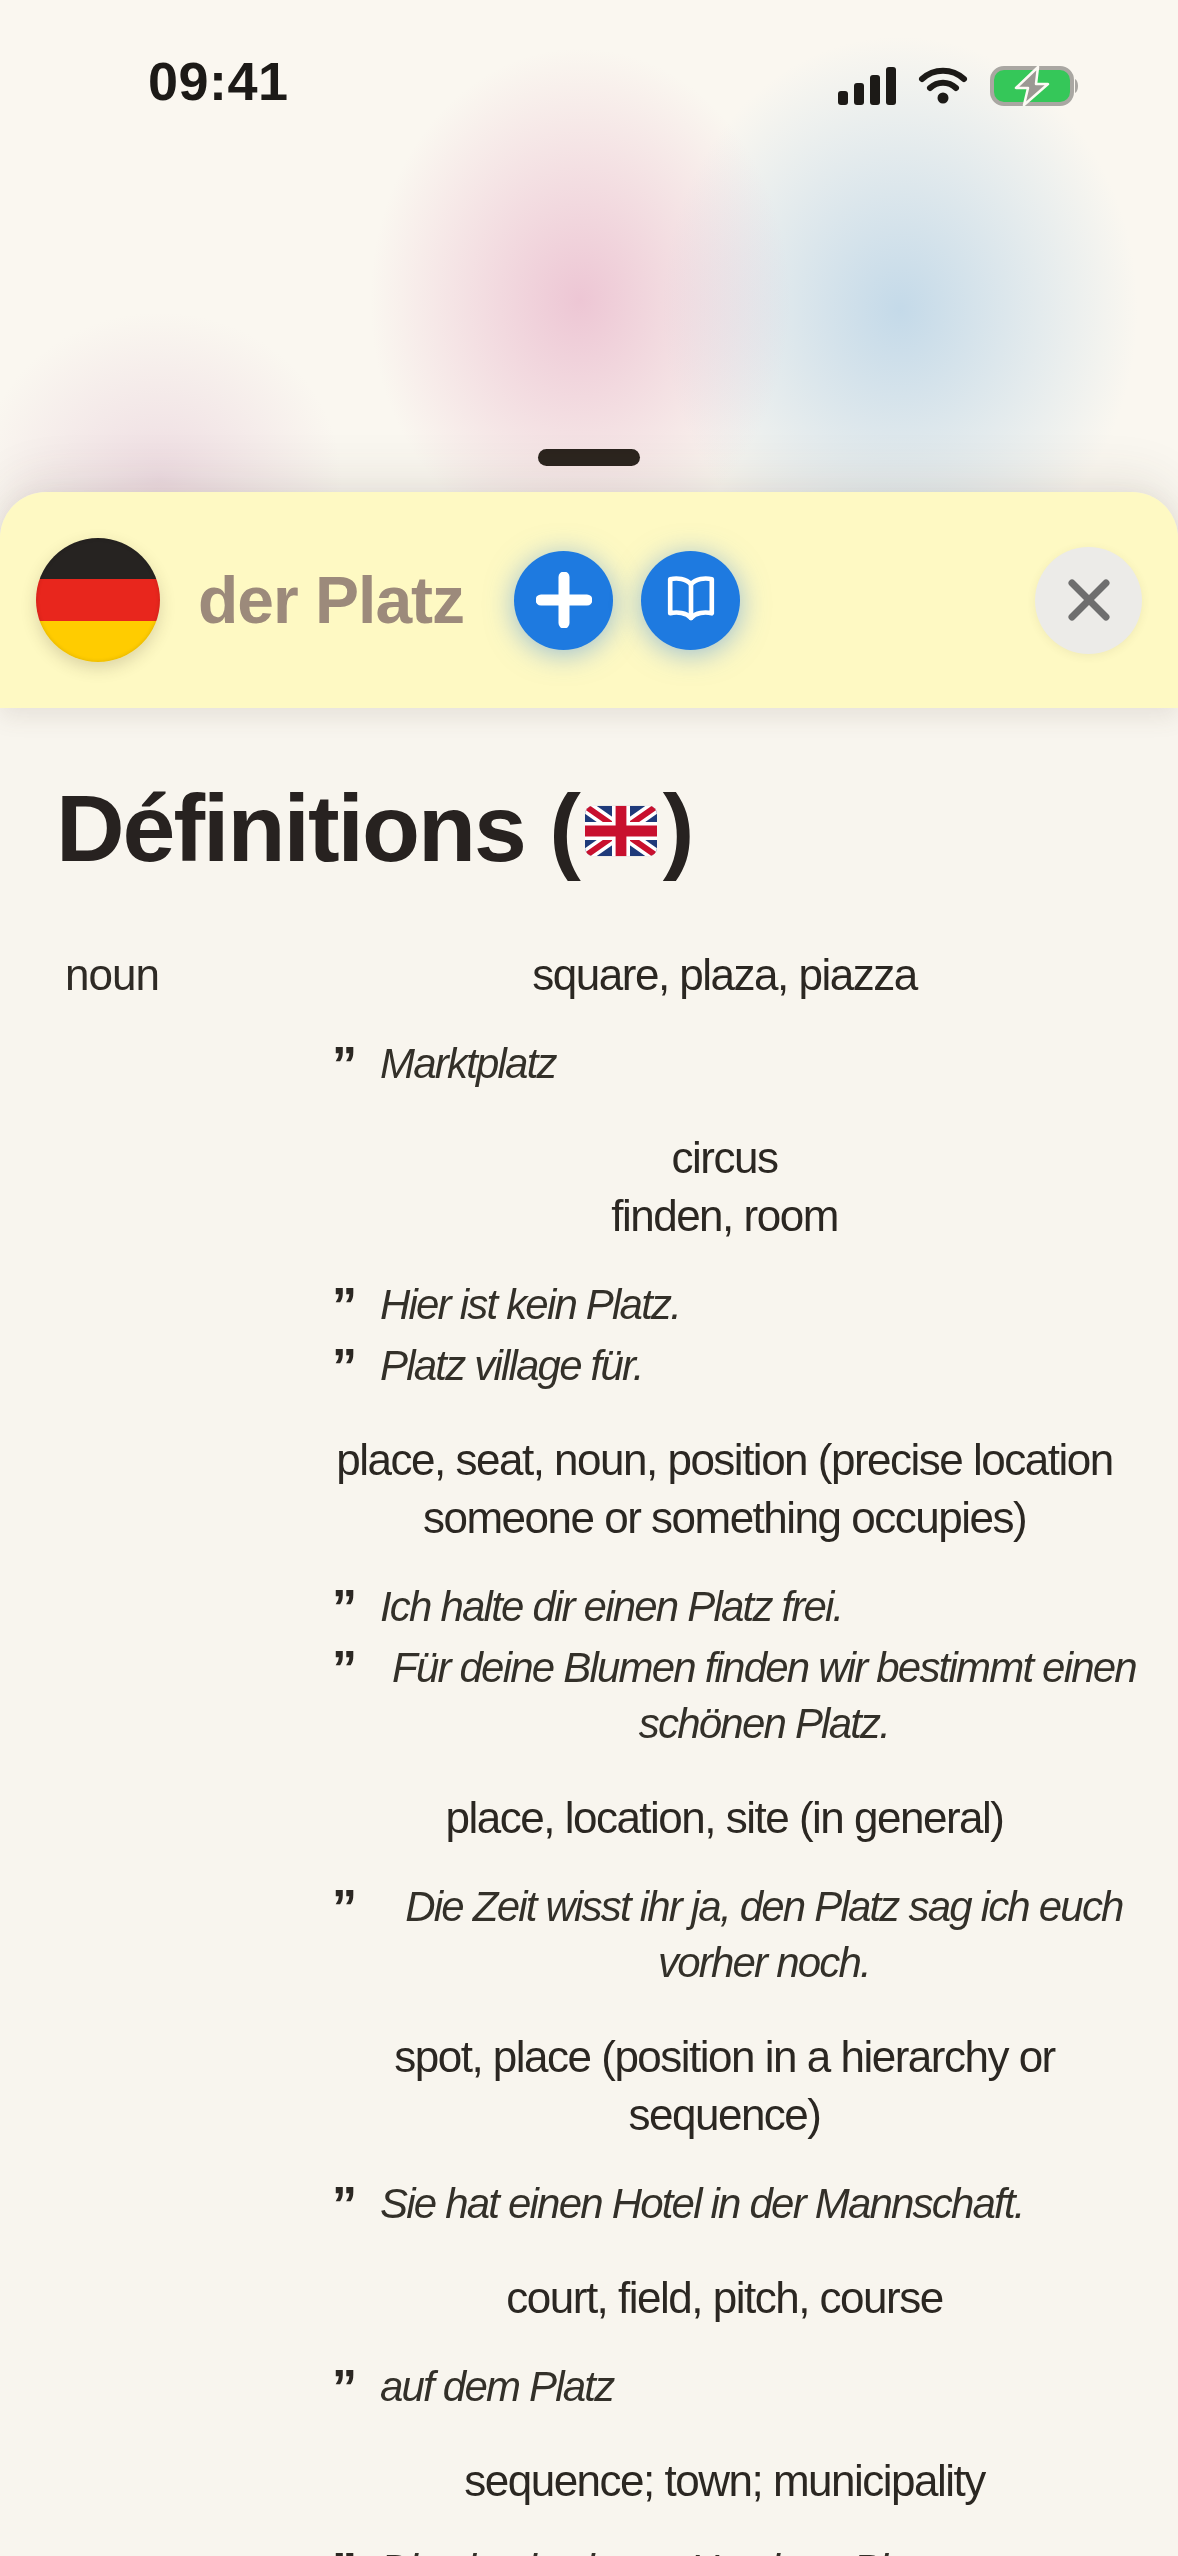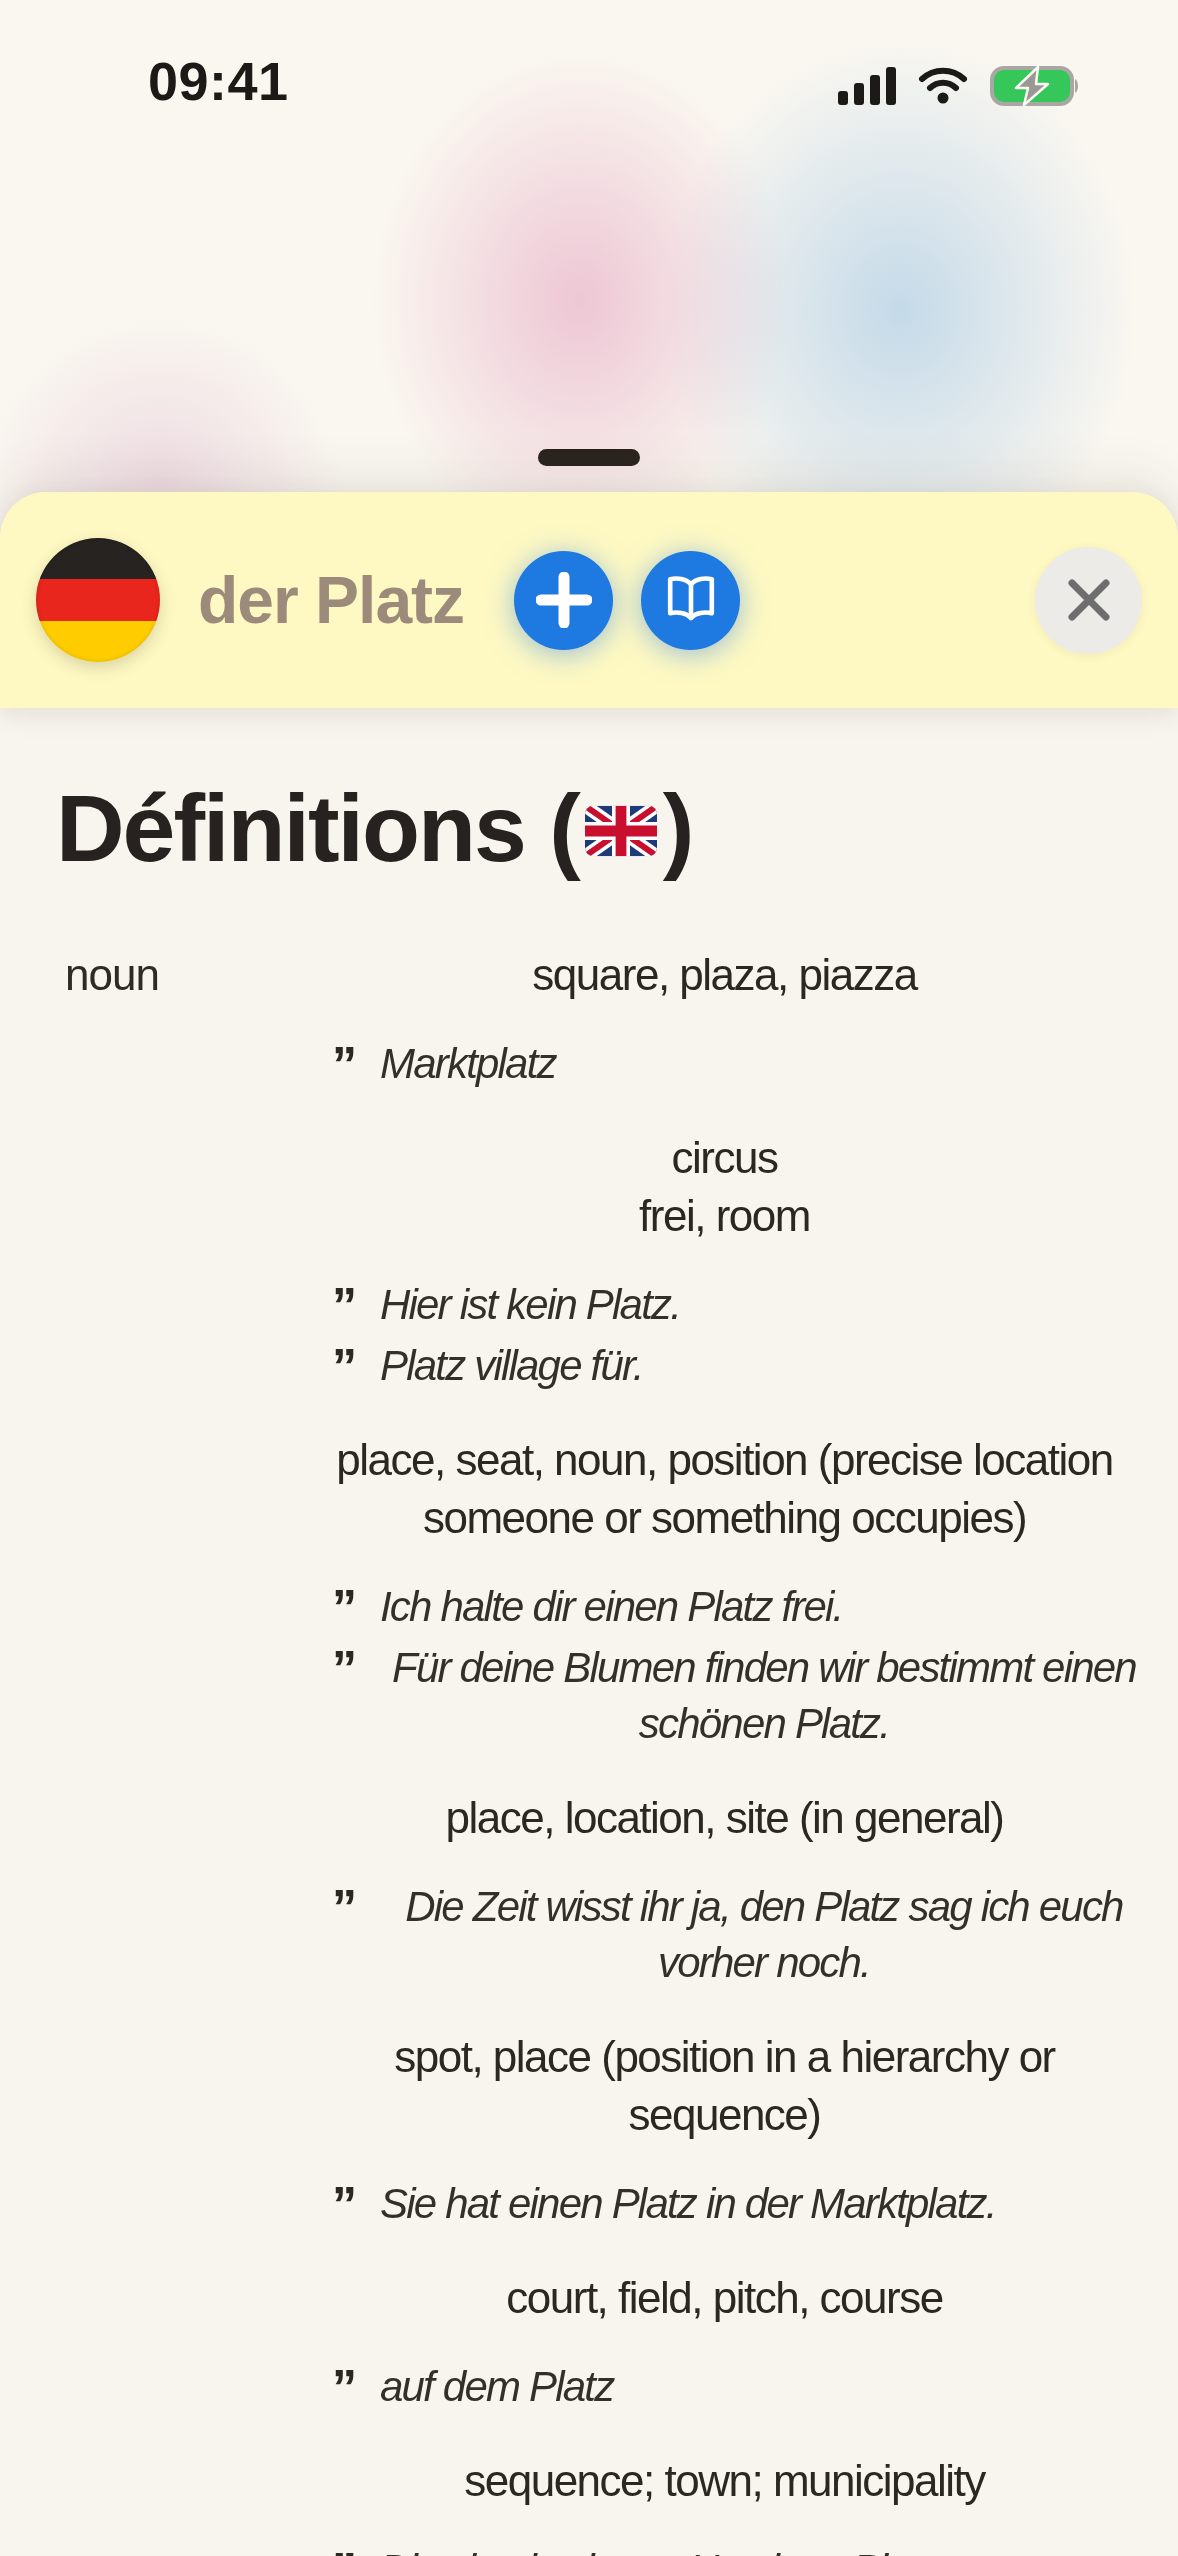--- a/index.html
+++ b/index.html
@@ -194,21 +194,21 @@
   </div>
 </div>
   </div>
 
   <div class="sense no-examples">
     <div class="definition">circus</div>
 
   </div>
 
   <div class="sense">
-    <div class="definition">frei, room</div>
+    <div class="definition">finden, room</div>
     <div class="examples">
   <div class="example">
     <span class="quote">”</span>
     <span class="example-text">Hier ist kein Platz.</span>
   </div>
 
   <div class="example">
     <span class="quote">”</span>
     <span class="example-text">Platz village für.</span>
   </div>
@@ -238,21 +238,21 @@
     <span class="example-text">Die Zeit wisst ihr ja, den Platz sag ich euch vorher noch.</span>
   </div>
 </div>
   </div>
 
   <div class="sense">
     <div class="definition">spot, place (position in a hierarchy or sequence)</div>
     <div class="examples">
   <div class="example">
     <span class="quote">”</span>
-    <span class="example-text">Sie hat einen Platz in der Marktplatz.</span>
+    <span class="example-text">Sie hat einen Hotel in der Mannschaft.</span>
   </div>
 </div>
   </div>
 
   <div class="sense">
     <div class="definition">court, field, pitch, course</div>
     <div class="examples">
   <div class="example">
     <span class="quote">”</span>
     <span class="example-text">auf dem Platz</span>

